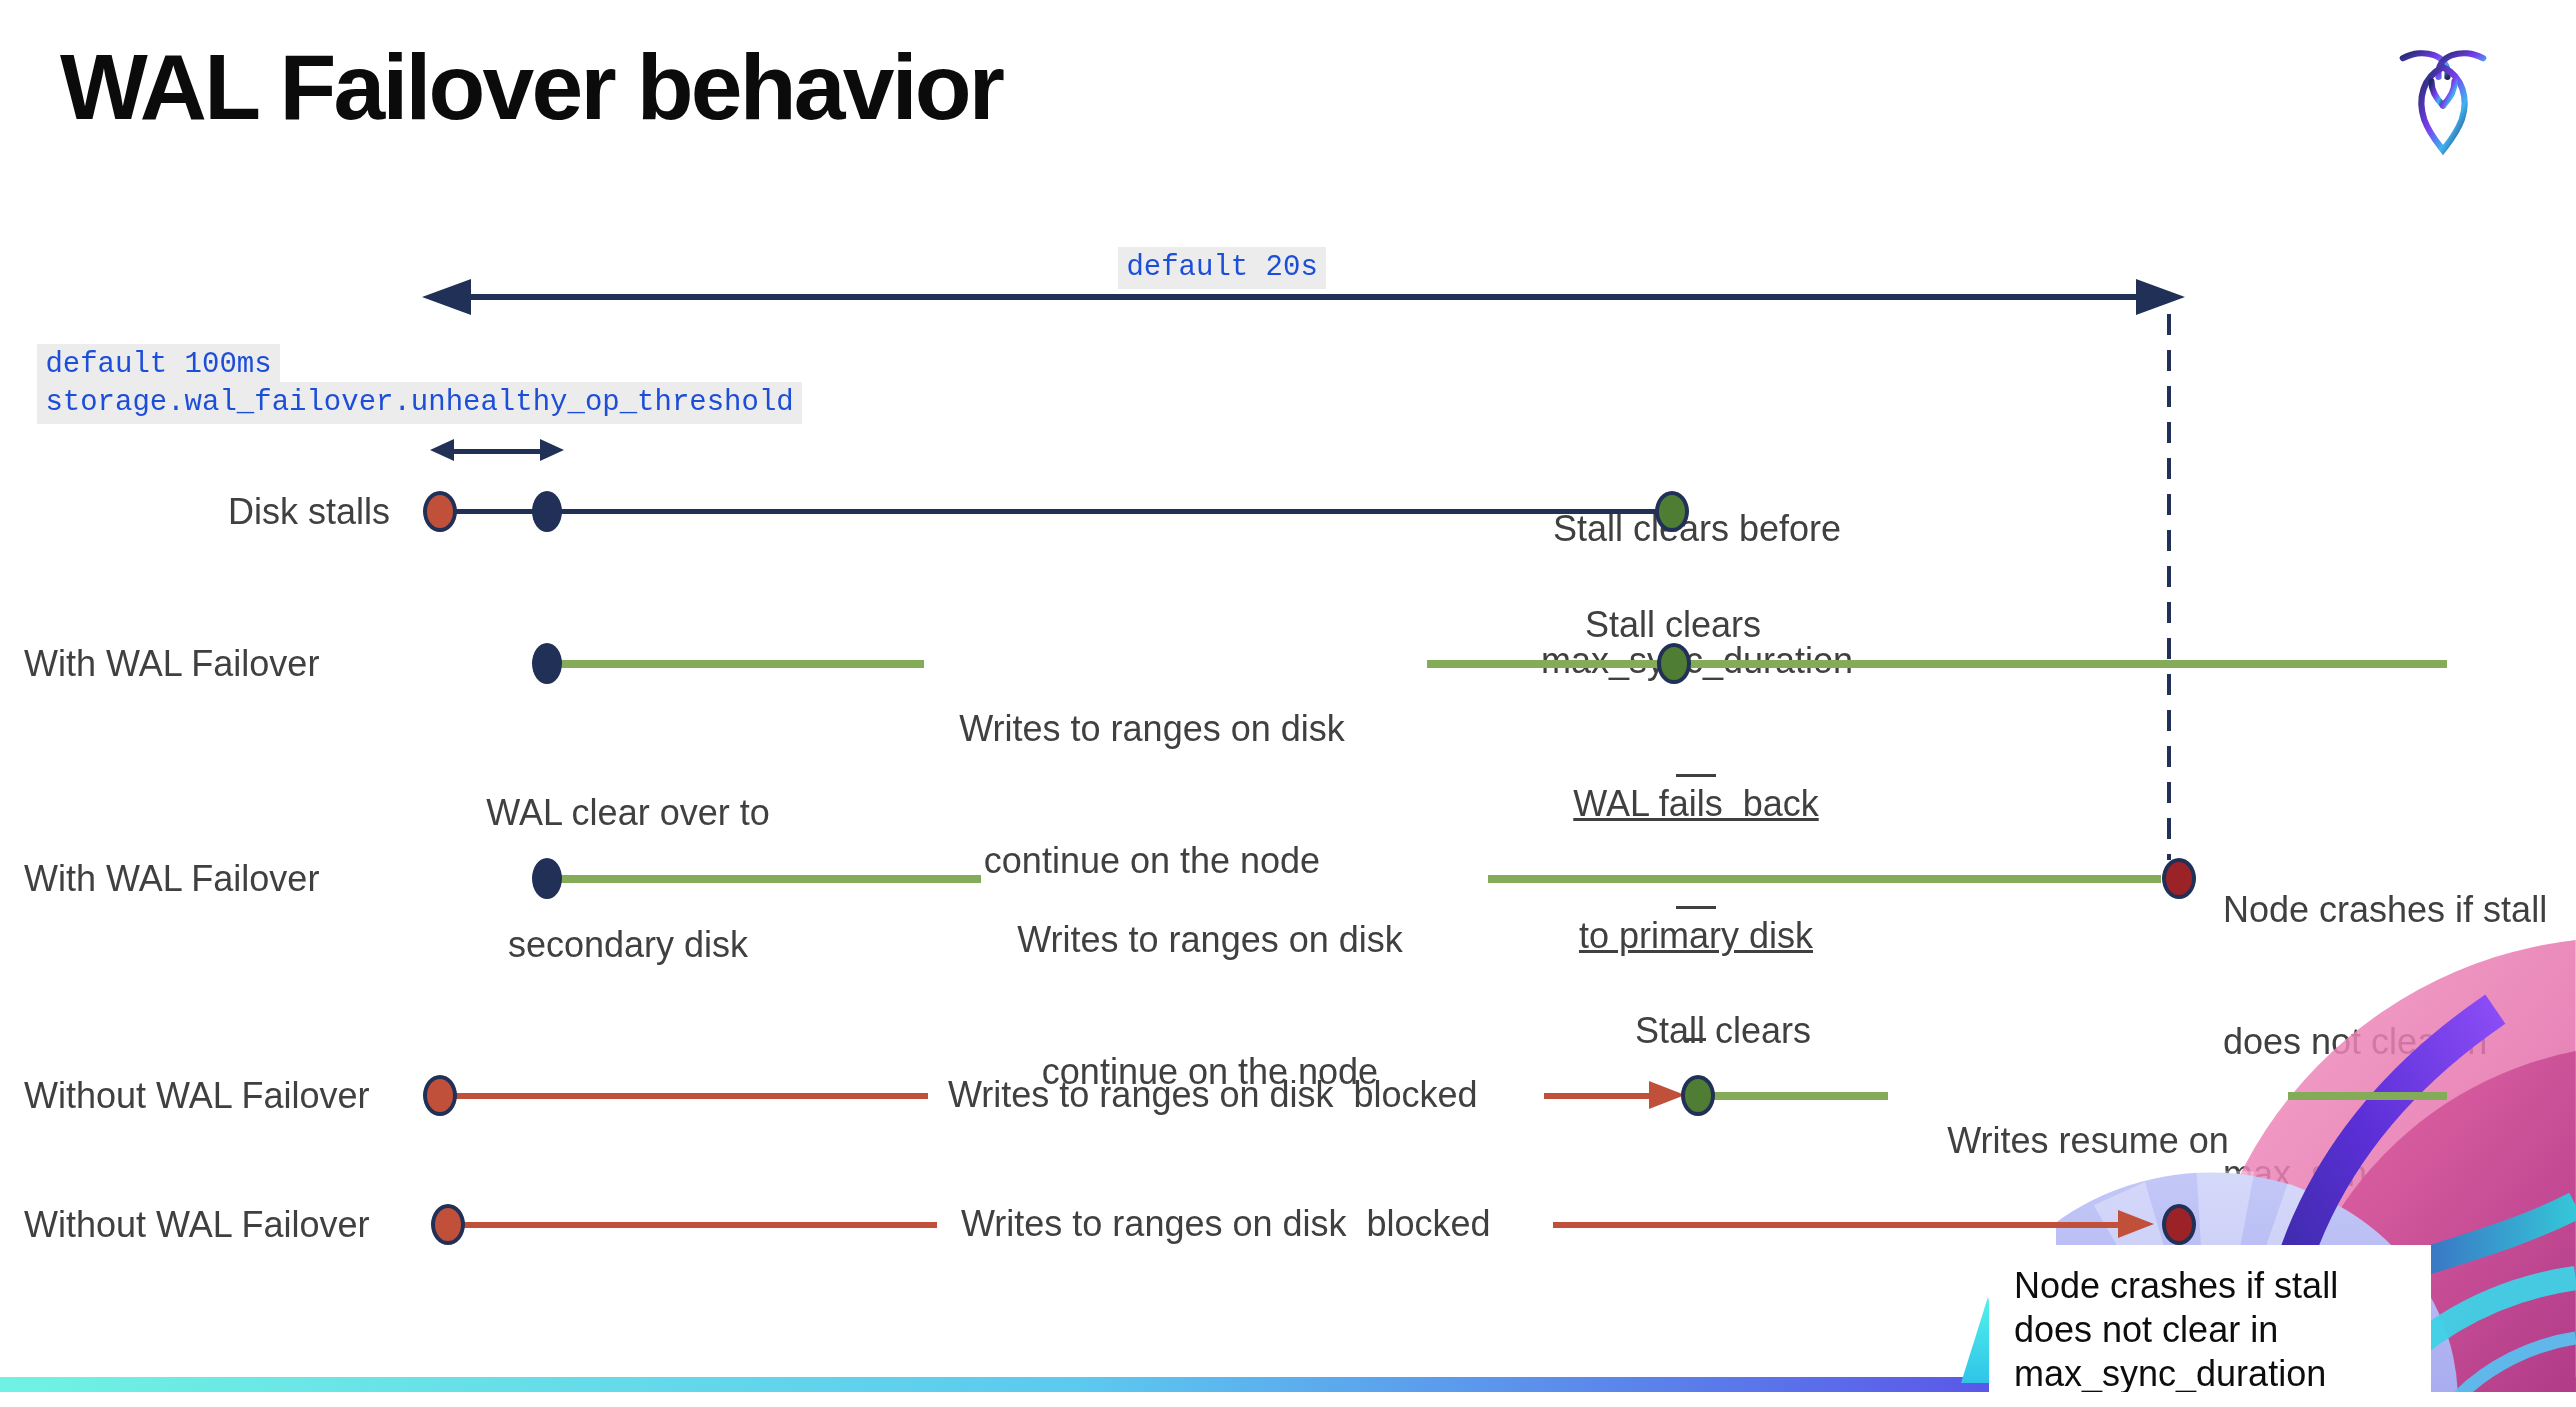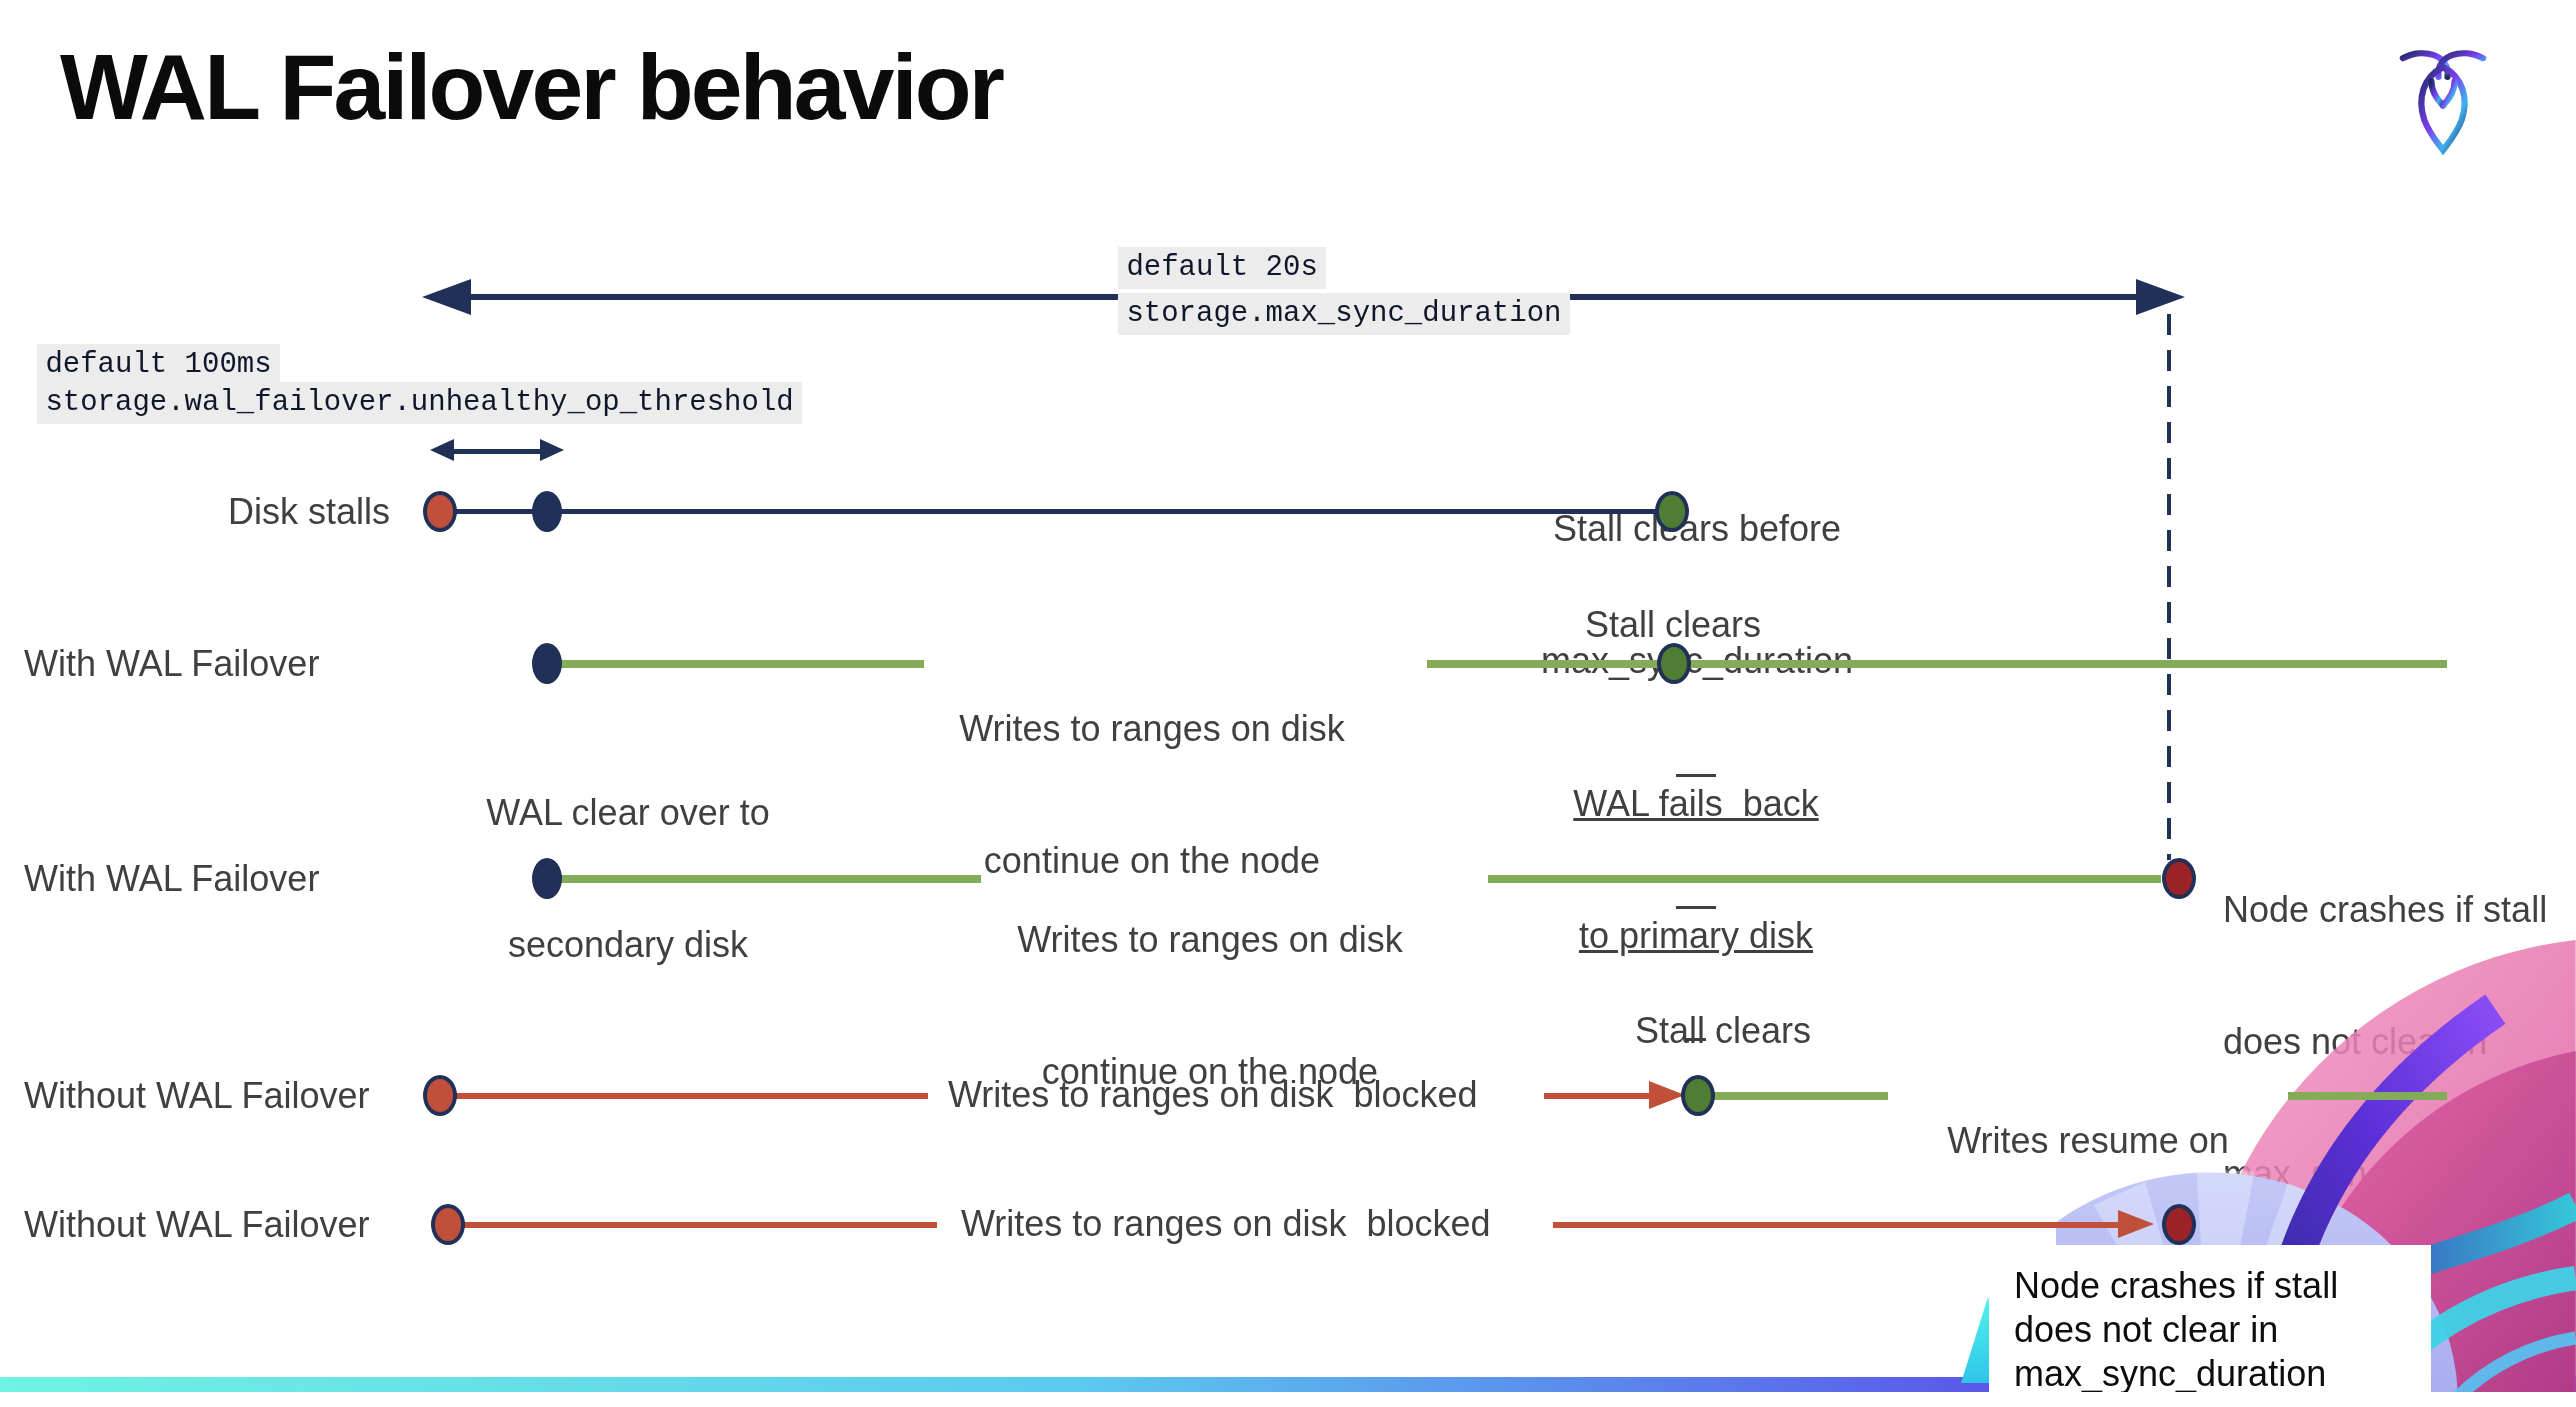--- a/index.html
+++ b/index.html
@@ -3,21 +3,21 @@
 <meta charset="utf-8">
 <style>
   html,body{margin:0;padding:0;background:#fff;}
   .canvas{position:relative;width:2576px;height:1392px;overflow:hidden;background:#fff;
           font-family:"Liberation Sans",sans-serif;}
   .title{position:absolute;left:60px;top:34px;font-size:93px;font-weight:700;
          letter-spacing:-2.8px;color:#0b0b0b;}
   .t{position:absolute;font-size:36px;line-height:44px;color:#404040;white-space:pre;}
   .t.center{transform:translateX(-50%);text-align:center;}
   .code{position:absolute;font-family:"Liberation Mono","DejaVu Sans Mono",monospace;
-        font-size:29px;line-height:36px;color:#0f172a;background:#ececec;
+        font-size:29px;line-height:36px;color:#1d4ed8;background:#ececec;
         padding:2.8px 8.4px;white-space:pre;}
   .hline{position:absolute;}
   .navy-line{height:5.6px;background:#203057;}
   .thin-navy{height:4.7px;background:#203057;}
   .green-line{height:8.4px;background:#83ab58;z-index:4;}
   .red-line{height:5.6px;background:#c0503a;z-index:4;}
   .dot{position:absolute;border-radius:50%;box-sizing:border-box;z-index:5;}
   .dot.navy{width:30px;height:41px;background:#203057;}
   .dot.ring{width:34px;height:41px;border:4.7px solid #203057;}
   .dot.red-f{background:#c0503a;}
@@ -65,21 +65,20 @@
       <path d="M50,120 L50,70"></path>
       <path d="M50,70 C42,62 37,52 37,43"></path>
       <path d="M50,70 C58,62 63,52 63,43"></path>
     </g>
   </svg>
 
   <div class="ah left-navy" style="left:422px;top:279px;"></div>
   <div class="hline navy-line" style="left:470px;top:294px;width:1666px;"></div>
   <div class="ah right-navy" style="left:2136px;top:279px;"></div>
   <div class="code" style="left:1118px;top:247px;">default 20s</div>
-  <div class="code" style="left:1118px;top:293px;">storage.max_sync_duration</div>
 
   <div class="code" style="left:37px;top:344px;">default 100ms</div>
   <div class="code" style="left:37px;top:382px;">storage.wal_failover.unhealthy_op_threshold</div>
   <div class="ah left-navy-sm" style="left:430px;top:439px;"></div>
   <div class="hline thin-navy" style="left:454px;top:449px;width:86px;"></div>
   <div class="ah right-navy-sm" style="left:540px;top:439px;"></div>
 
   <div class="vdash" style="left:2167px;top:314px;height:546px;"></div>
 
   <div class="t" style="left:228px;top:490px;">Disk stalls</div>

